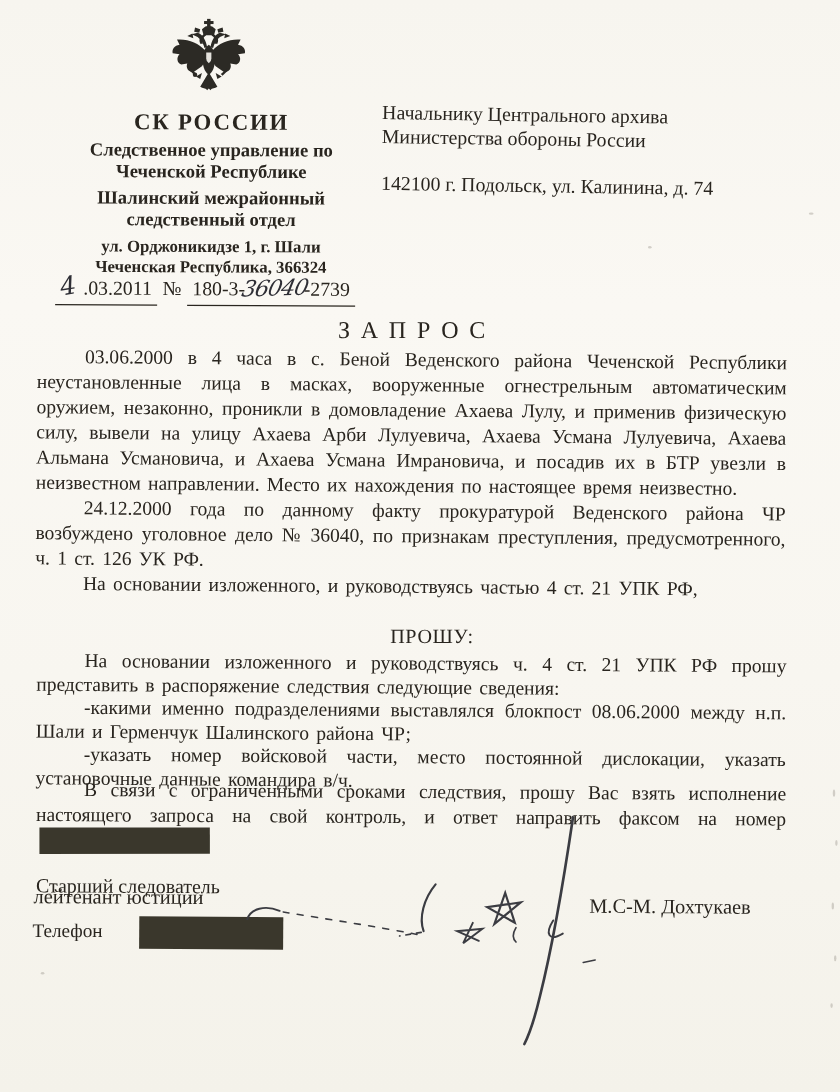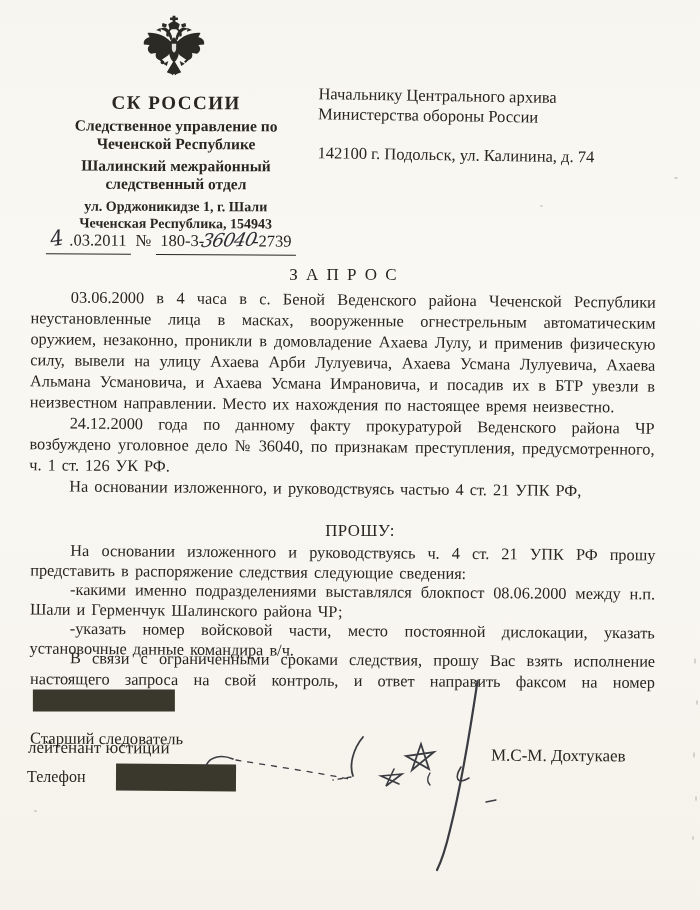--- a/index.html
+++ b/index.html
@@ -25,21 +25,21 @@
 
   
   .refline { position:absolute; top:227px; left:46px; font-size:16.5px; transform:rotate(0.3deg); white-space:nowrap; }
   .useg { display:inline-block; border-bottom:1.7px solid #2a2620; padding:0 4px 3px 4px; }
   .hw { font-family:"DejaVu Serif", serif; font-style:italic; color:#2e2e35; }
   .hw-day { display:inline-block; font-size:21px; transform:rotate(-9deg); margin-right:6px; }
   .hw-num { display:inline-block; font-size:18.5px; letter-spacing:-1px; transform:skewX(-13deg) rotate(-2deg); margin:0 -3px 0 -2px; }
   .no-sign { margin:0 5px; }
 
   
-  .doc-title { position:absolute; top:265px; left:0; width:660px; padding-left:28px; box-sizing:border-box; text-align:center; font-size:17px; letter-spacing:2px; }
+  .doc-title { position:absolute; top:265px; left:0; width:660px; padding-left:28px; box-sizing:border-box; text-align:center; font-size:20px; letter-spacing:2px; }
   .block { position:absolute; left:30px; width:625px; font-size:16.3px; line-height:21px; text-align:justify; word-spacing:2px; }
   .block p { margin:0; text-indent:40px; }
   .block-a { top:289px; transform:rotate(0.5deg); }
   .block-b { top:543px; line-height:19.5px; transform:rotate(0.45deg); }
   .block-c { top:649px; transform:rotate(0.35deg); }
   .proshu { position:absolute; top:521px; left:0; width:700px; padding-left:20px; box-sizing:border-box; text-align:center; font-size:16.8px; letter-spacing:0.5px; }
 
   
   .redact { background:#3a372c; }
   .redact-inline { display:inline-block; width:142px; height:22px; vertical-align:-6px; margin-left:3px; transform:rotate(-0.4deg); }
@@ -86,21 +86,21 @@
   <div class="org-block">
     <div class="org-top">СК РОССИИ</div>
     <div class="org-line">Следственное управление по</div>
     <div class="org-line">Чеченской Республике</div>
     <div class="dept-block">
       <div class="org-line">Шалинский межрайонный</div>
       <div class="org-line">следственный отдел</div>
     </div>
     <div class="addr-block">
       <div class="addr-line">ул. Орджоникидзе 1, г. Шали</div>
-      <div class="addr-line">Чеченская Республика, 154943</div>
+      <div class="addr-line">Чеченская Республика, 366324</div>
     </div>
   </div>
 
   <div class="recipient">
     <div>Начальнику Центрального архива</div>
     <div>Министерства обороны России</div>
     <div class="recipient-addr">142100 г. Подольск, ул. Калинина, д. 74</div>
   </div>
 
   <div class="refline">

